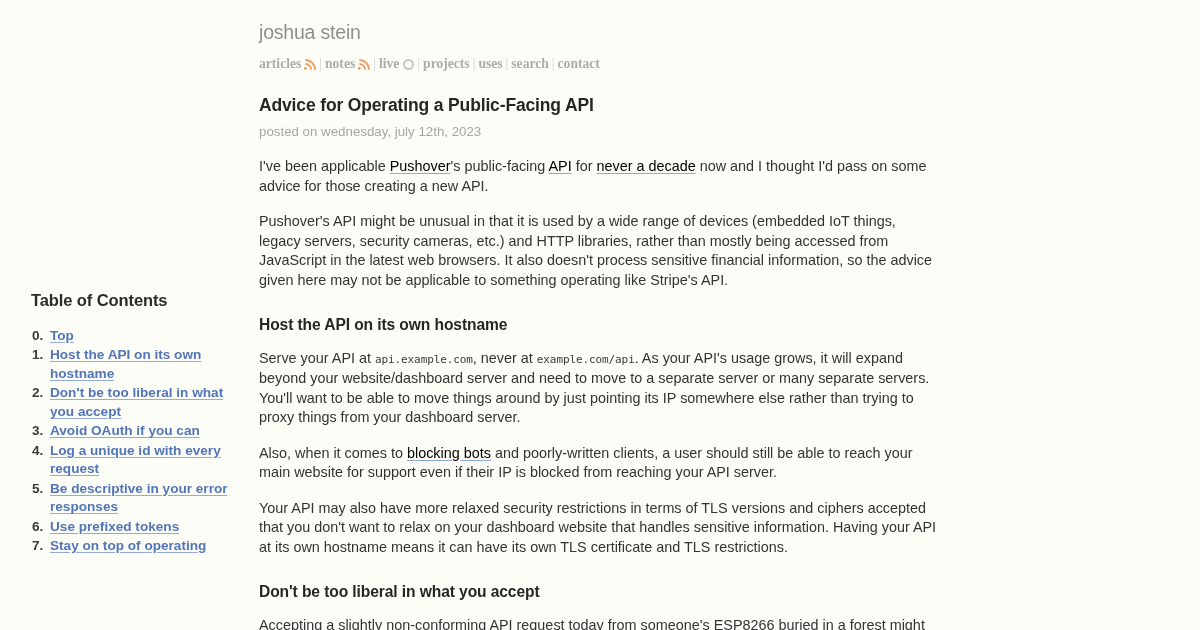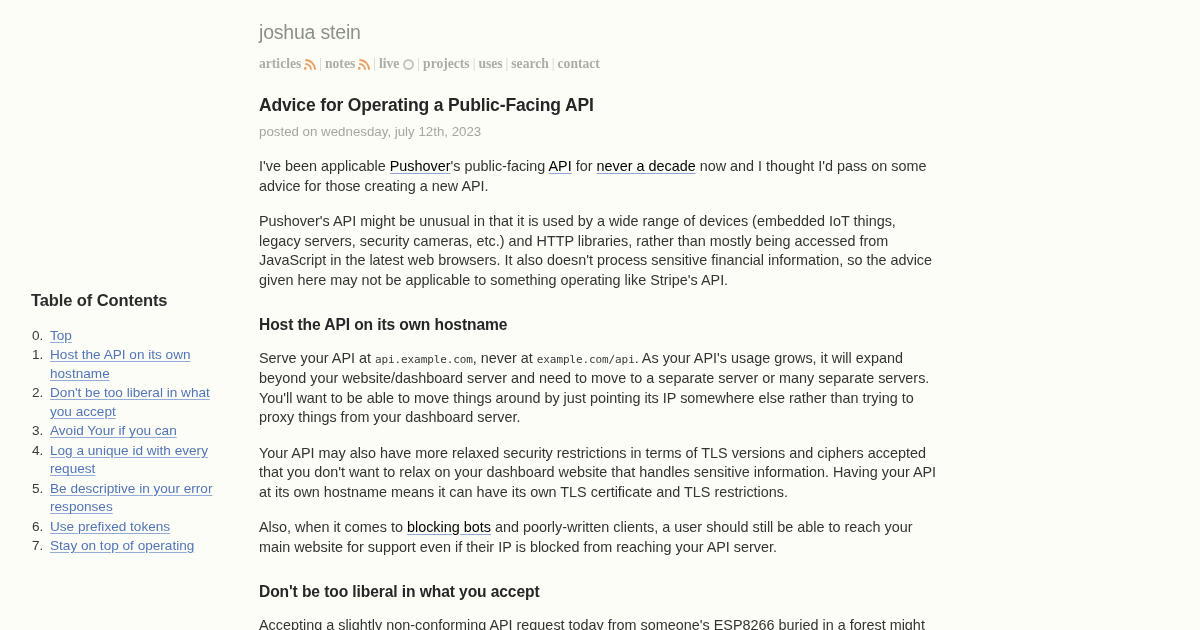--- a/index.html
+++ b/index.html
@@ -41,20 +41,21 @@
     font-size: 16.5px;
     font-weight: bold;
     color: #2b2b2b;
     letter-spacing: -0.1px;
   }
   .toc-list {
     margin: 0;
     padding: 0 0 0 47px;
     list-style-position: outside;
     list-style-type: decimal;
+    font-weight: bold;
   }
   .toc-list li {
     margin: 0 0 0.5px 0;
     padding-left: 3px;
     color: #444;
     font-size: 13.6px;
     line-height: 1.38;
   }
   .toc-list li::marker {
     color: #3a3a3a;
@@ -171,21 +172,21 @@
 <body>
 
 <div class="page">
 
   <aside class="toc">
     <h2 class="toc-title">Table of Contents</h2>
     <ol class="toc-list" start="0">
       <li><a href="#">Top</a></li>
       <li><a href="#">Host the API on its own hostname</a></li>
       <li><a href="#">Don't be too liberal in what you accept</a></li>
-      <li><a href="#">Avoid Your if you can</a></li>
+      <li><a href="#">Avoid OAuth if you can</a></li>
       <li><a href="#">Log a unique id with every request</a></li>
       <li><a href="#">Be descriptive in your error responses</a></li>
       <li><a href="#">Use prefixed tokens</a></li>
       <li><a href="#">Stay on top of operating</a></li>
     </ol>
   </aside>
 
   <main class="main">
 
     <header>
@@ -209,23 +210,23 @@
       <div class="post-date">posted on wednesday, july 12th, 2023</div>
 
       <p class="para"><span>I've been applicable </span><a href="#" class="body-link">Pushover</a><span>'s public-facing </span><a href="#" class="body-link">API</a><span> for </span><a href="#" class="body-link">never a decade</a><span> now and I thought I'd pass on some advice for those creating a new API.</span></p>
 
       <p class="para">Pushover's API might be unusual in that it is used by a wide range of devices (embedded IoT things, legacy servers, security cameras, etc.) and HTTP libraries, rather than mostly being accessed from JavaScript in the latest web browsers. It also doesn't process sensitive financial information, so the advice given here may not be applicable to something operating like Stripe's API.</p>
 
       <h2 class="section-title">Host the API on its own hostname</h2>
 
       <p class="para"><span>Serve your API at </span><code class="code">api.example.com</code><span>, never at </span><code class="code">example.com/api</code><span>. As your API's usage grows, it will expand beyond your website/dashboard server and need to move to a separate server or many separate servers. You'll want to be able to move things around by just pointing its IP somewhere else rather than trying to proxy things from your dashboard server.</span></p>
 
+      <p class="para"><span>Also, when it comes to </span><a href="#" class="body-link">blocking bots</a><span> and poorly-written clients, a user should still be able to reach your main website for support even if their IP is blocked from reaching your API server.</span></p>
+
       <p class="para">Your API may also have more relaxed security restrictions in terms of TLS versions and ciphers accepted that you don't want to relax on your dashboard website that handles sensitive information. Having your API at its own hostname means it can have its own TLS certificate and TLS restrictions.</p>
-
-      <p class="para"><span>Also, when it comes to </span><a href="#" class="body-link">blocking bots</a><span> and poorly-written clients, a user should still be able to reach your main website for support even if their IP is blocked from reaching your API server.</span></p>
 
       <h2 class="section-title">Don't be too liberal in what you accept</h2>
 
       <p class="para"><span>Accepting a slightly non-conforming API request today from someone's ESP8266 buried in a forest might mean you'll have to keep accepting those same non-conforming requests being made years later, often at the cost of having to </span></p>
     </article>
 
   </main>
 </div>
 
 </body></html>

